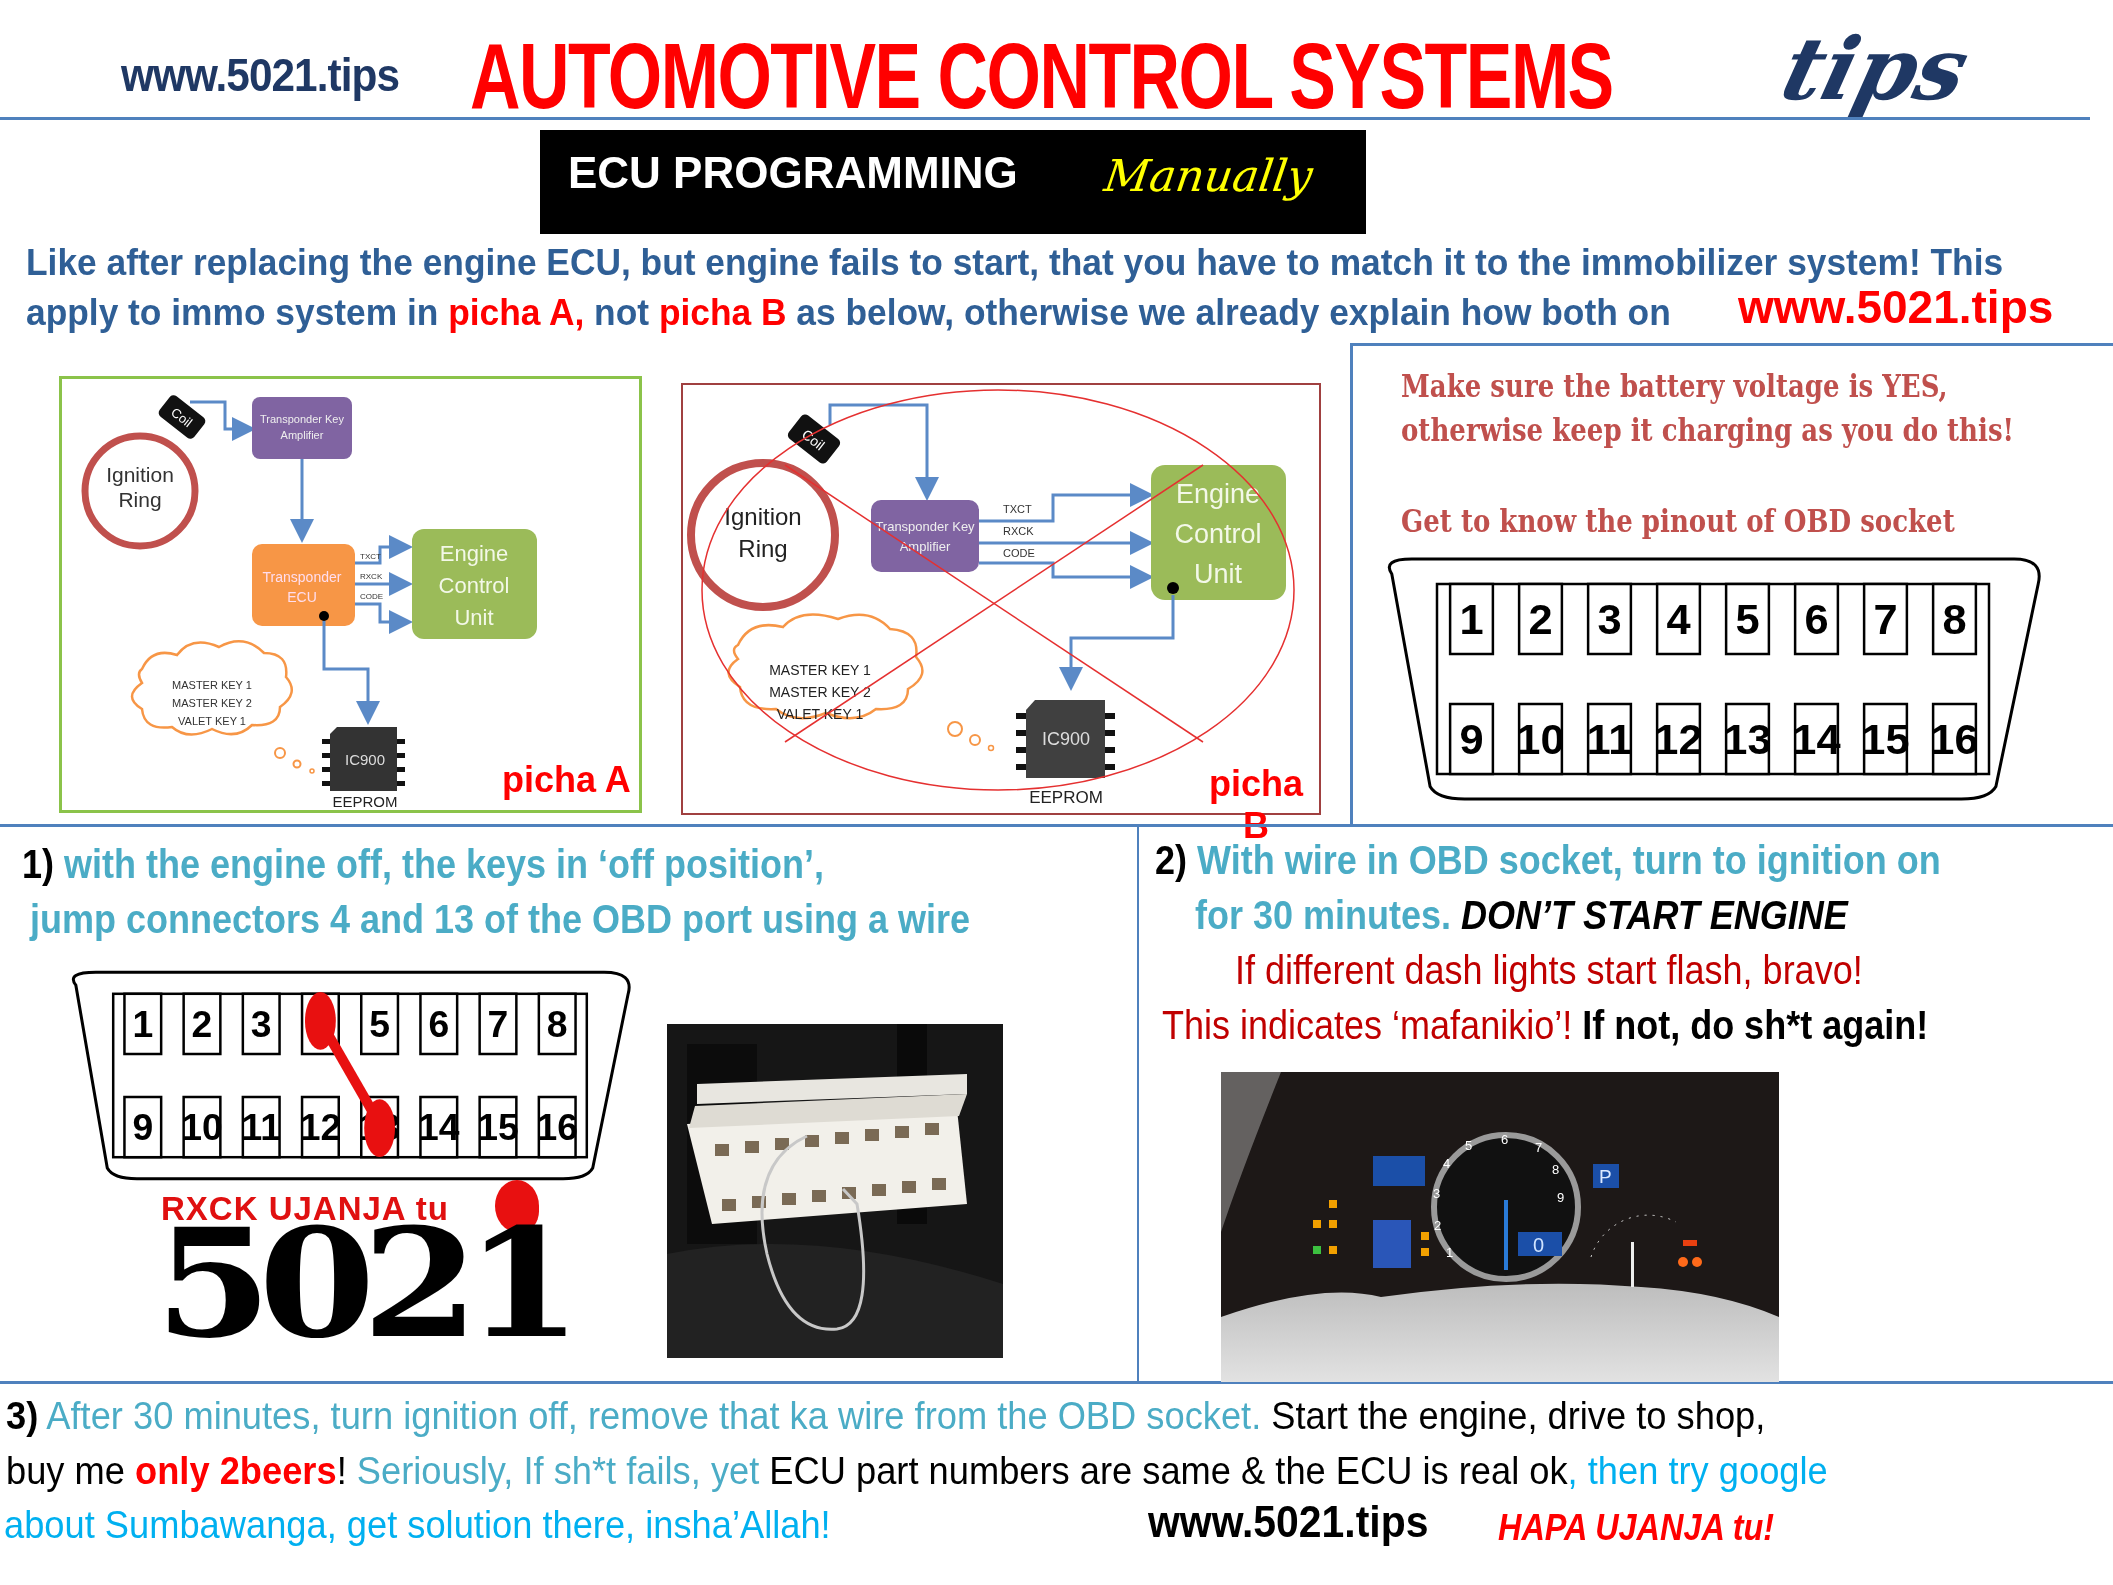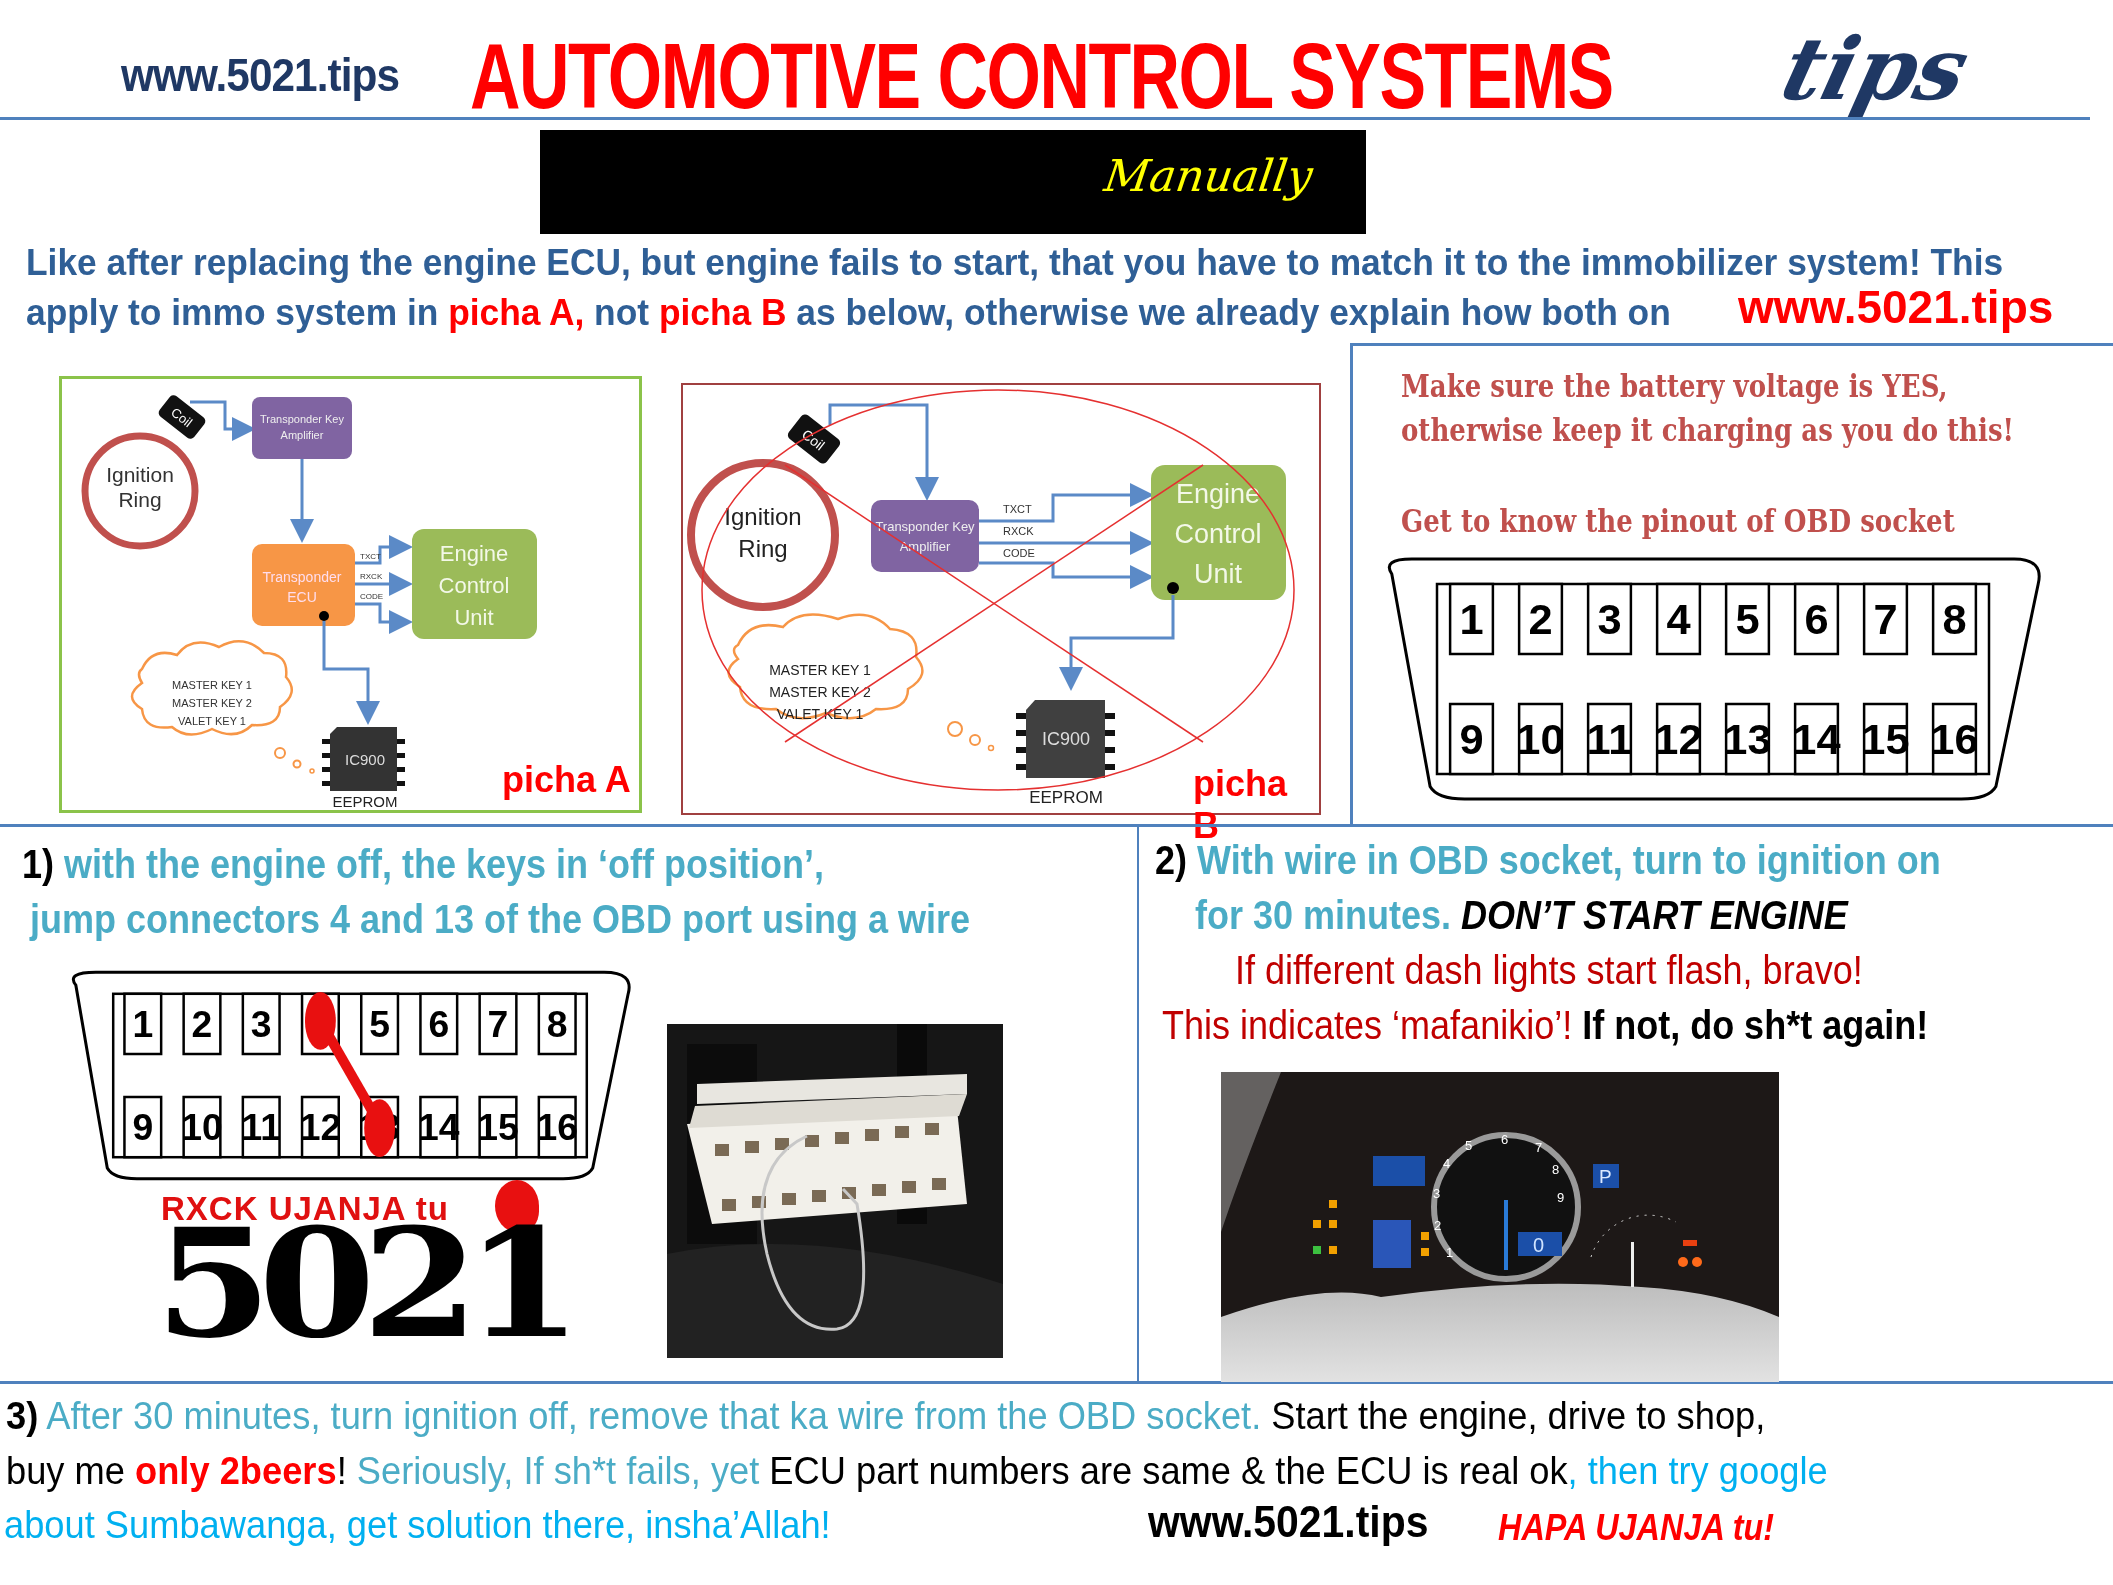--- a/index.html
+++ b/index.html
@@ -16,21 +16,21 @@
   #ecu-box .t1 { position:absolute; left:28px; top:18px; font-weight:bold; font-size:44px; color:#fff; letter-spacing:0px; }
   #ecu-box .t2 { position:absolute; left:565px; top:20px; font-family:"DejaVu Serif", serif; font-style:italic; font-size:44px; color:#ffff00; transform:skewX(-8deg); }
   
   .intro { position:absolute; left:26px; font-weight:bold; font-size:37px; color:#2f5f96; white-space:nowrap; transform:scaleX(0.955); transform-origin:left; }
   .red { color:#ff0000; }
   #intro-site { left:1738px; top:280px; font-weight:bold; font-size:46px; color:#ff0000; }
   
   .diag { position:absolute; background:#fff; }
   #picha-a { left:59px; top:376px; width:583px; height:437px; border:3px solid #8bc34a; box-sizing:border-box; }
   #picha-b { left:681px; top:383px; width:640px; height:432px; border:2px solid #a04040; box-sizing:border-box; }
-  .plabel { position:absolute; font-weight:bold; font-size:36px; color:#ff0000; }
+  .plabel { position:absolute; font-weight:bold; font-size:36px; color:#ff0000;text-align:center; }
   
   #note-box { left:1350px; top:343px; width:763px; height:482px; border-top:3px solid #4f81bd; border-left:3px solid #4f81bd; box-sizing:border-box; }
   .note { position:absolute; left:48px; font-family:"DejaVu Serif", serif; font-weight:bold; font-size:31px; color:#c0504d; white-space:nowrap; transform:scaleX(0.84); transform-origin:left; }
   
   .step { position:absolute; font-weight:bold; font-size:40px; white-space:nowrap; transform:scaleX(0.9); transform-origin:left; }
   .teal { color:#4bacc6; }
   .blk { color:#000; }
   .dred { color:#c00000; font-weight:normal; }
   .foot { position:absolute; font-size:39px; white-space:nowrap; transform:scaleX(0.93); transform-origin:left; }
   .cyan { color:#00b0f0; }
@@ -38,20 +38,21 @@
 </style>
 </head>
 <body>
 
 <div class="abs" id="site-top">www.5021.tips</div>
 <div class="abs" id="main-title">AUTOMOTIVE CONTROL SYSTEMS</div>
 <div class="abs" id="title-tips">tips</div>
 <div class="hline" style="left:0;top:117px;width:2090px;"></div>
 
 <div class="abs" id="ecu-box">
+  <span class="t1">ECU PROGRAMMING</span>
   <span class="t2">Manually</span>
 </div>
 
 <div class="intro" style="top:242px;">Like after replacing the engine ECU, but engine fails to start, that you have to match it to the immobilizer system! This</div>
 <div class="intro" style="top:292px;"><span>apply to immo system in </span><span class="red">picha A,</span><span> not </span><span class="red">picha B</span><span> as below, otherwise we already explain how both on</span></div>
 <div class="abs" id="intro-site">www.5021.tips</div>
 
 <div class="diag" id="picha-a">
   <svg width="577" height="431" viewBox="0 0 577 431" style="position:absolute;left:0;top:0;">
     <defs>

